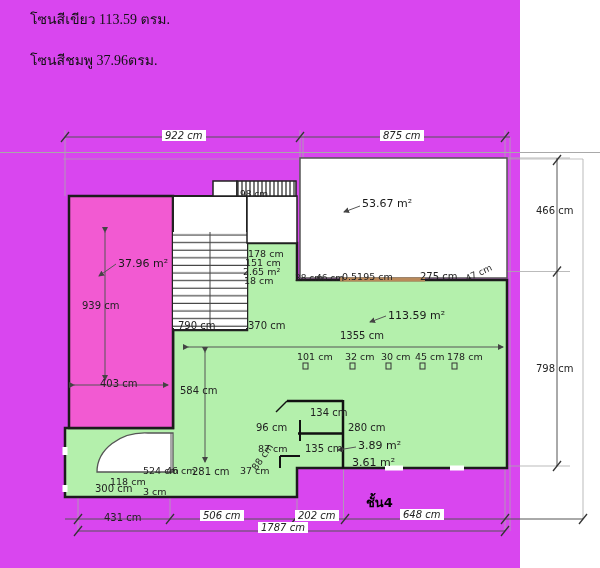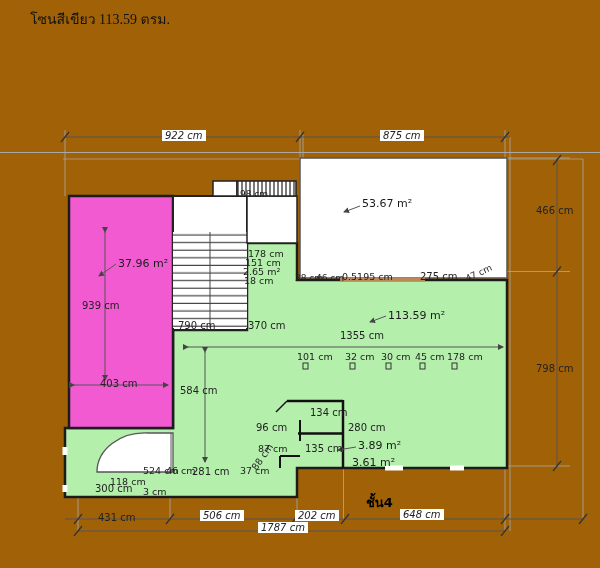--- a/index.html
+++ b/index.html
@@ -1,35 +1,36 @@
 <!DOCTYPE html>
 <html><head>
 <meta charset="utf-8">
 <style>
   html,body{margin:0;padding:0;background:#fff;width:600px;height:568px;overflow:hidden;
     font-family:"DejaVu Sans","Liberation Sans",sans-serif;}
-  #stage{position:relative;width:600px;height:568px;background:#a16207;}
+  #stage{position:relative;width:520px;height:568px;background:#d946ef;}
   .hdr{position:absolute;left:30px;font-family:"Liberation Serif","DejaVu Serif",serif;
     font-size:14px;color:#111;white-space:nowrap;}
   svg{position:absolute;left:0;top:0;}
   .dl{position:absolute;font-size:10px;color:#222;white-space:nowrap;line-height:1.1;}
   .dl.s{font-size:9.5px;}
   .dl.xs{font-size:9px;}
   .dl.area{font-size:11px;color:#1a1a1a;}
   .dl.bg{background:#fff;padding:0 3px;font-style:italic;}
   .dl.rot47{transform:rotate(-25deg);}
   .dl.rot88{transform:rotate(-55deg);}
   .dl.floor{font-size:13px;font-weight:bold;color:#000;}
 </style>
 </head>
 <body>
 
 <div id="stage">
 
   <div class="hdr" style="top:8px">โซนสีเขียว 113.59 ตรม.</div>
+  <div class="hdr" style="top:49px">โซนสีชมพู 37.96ตรม.</div>
 
   <svg width="600" height="568" viewBox="0 0 600 568">
     <defs>
       <marker id="ah" markerWidth="8" markerHeight="8" refX="5" refY="3" orient="auto">
         <path d="M0,0L6,3L0,6Z" fill="#444"></path>
       </marker>
       <pattern id="hatchV" width="4" height="16" patternUnits="userSpaceOnUse">
         <rect width="4" height="16" fill="#fff"></rect>
         <line x1="2" y1="0" x2="2" y2="16" stroke="#222" stroke-width="1.2"></line>
       </pattern>
@@ -175,19 +176,19 @@
   <span class="dl area" style="left:352px;top:457px">3.61 m²</span>
   <span class="dl s" style="left:258px;top:444px">87 cm</span>
   <span class="dl s rot88" style="left:248px;top:452px">88 cm</span>
   <span class="dl s" style="left:143px;top:466px">524 cm</span>
   <span class="dl s" style="left:166px;top:466px">46 cm</span>
   <span class="dl" style="left:192px;top:466px">281 cm</span>
   <span class="dl s" style="left:240px;top:466px">37 cm</span>
   <span class="dl" style="left:95px;top:483px">300 cm</span>
   <span class="dl s" style="left:110px;top:477px">118 cm</span>
   <span class="dl s" style="left:143px;top:487px">3 cm</span>
-  <span class="dl" style="left:98px;top:512px">431 cm</span>
+  <span class="dl" style="left:104px;top:512px">431 cm</span>
   <span class="dl bg" style="left:200px;top:510px">506 cm</span>
   <span class="dl bg" style="left:295px;top:510px">202 cm</span>
   <span class="dl bg" style="left:400px;top:509px">648 cm</span>
   <span class="dl bg" style="left:258px;top:522px">1787 cm</span>
   <span class="dl floor" style="left:366px;top:496px">ชั้น4</span>
 </div>
 
 </body></html>

